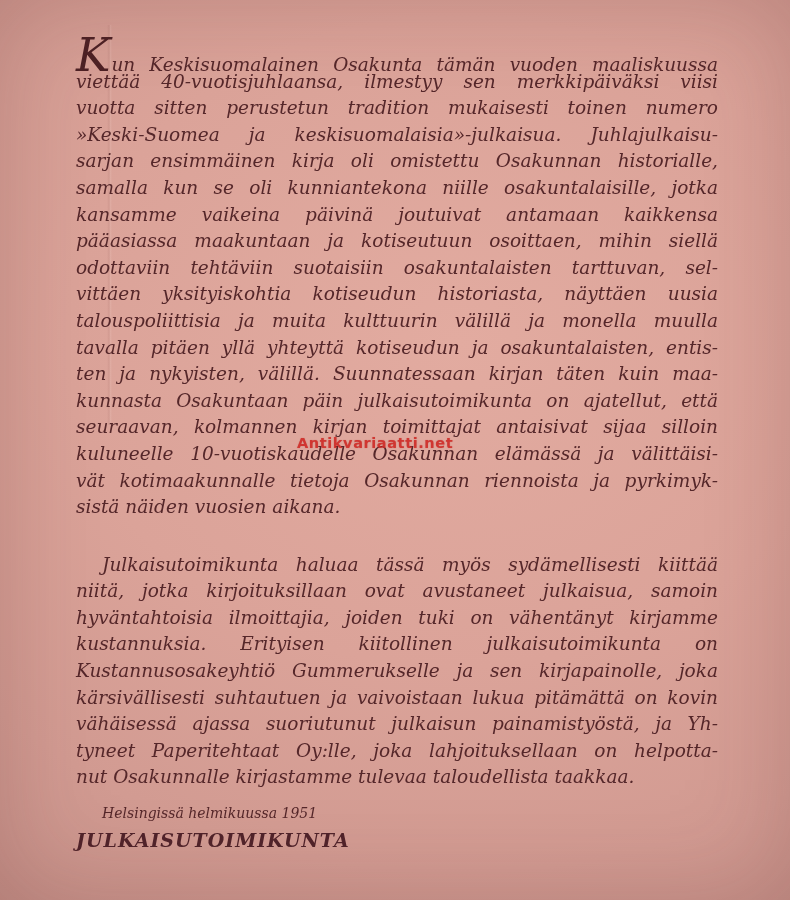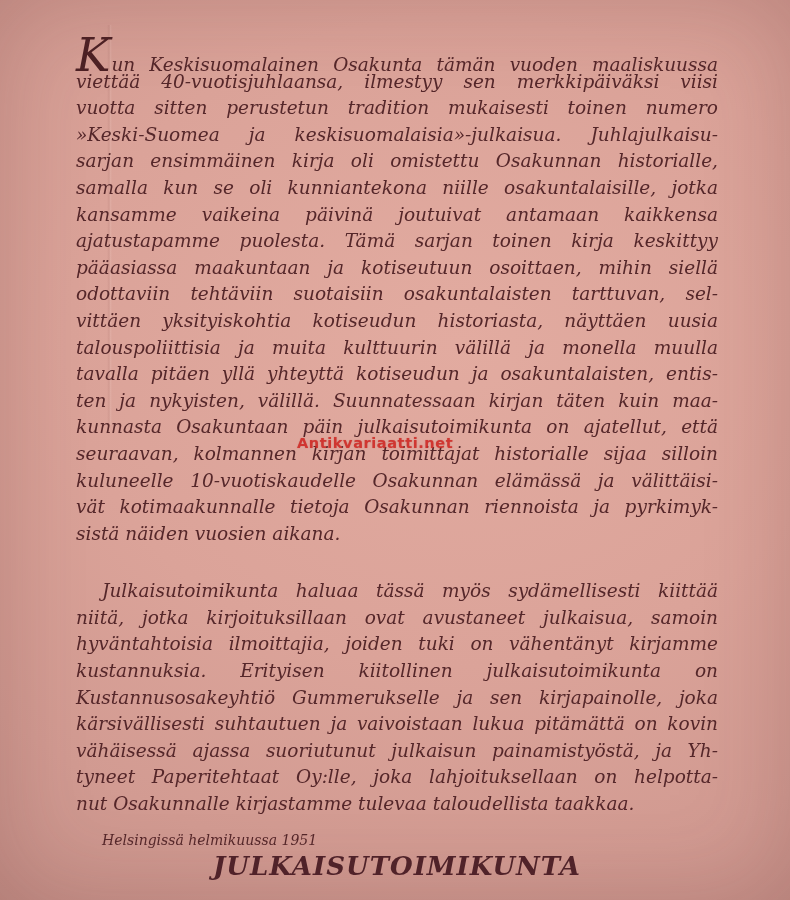--- a/index.html
+++ b/index.html
@@ -48,25 +48,25 @@
     letter-spacing: 1px;
     color: #4d2125;
   }
   .dateline {
     margin-top: 9px;
     font-size: 14px;
     line-height: 26.6px;
     text-indent: 26px;
   }
   .signature {
-    font-size: 26px;
+    font-size: 19px;
     line-height: 26.6px;
     font-weight: 700;
     letter-spacing: 1px;
-    text-align: center;
+    text-align: left;
     color: #50232a;
   }
   .watermark {
     position: absolute;
     left: 297px; top: 395px;
     font-family: "DejaVu Sans", sans-serif;
     font-style: normal;
     font-weight: 700;
     font-size: 14.5px;
     letter-spacing: 0.6px;
@@ -83,29 +83,28 @@
   <div class="crease"></div>
 
   <div class="text-block">
     <div class="line"><span class="dropcap">K</span><span>un Keskisuomalainen Osakunta tämän vuoden maaliskuussa</span></div>
     <div class="line">viettää 40-vuotisjuhlaansa, ilmestyy sen merkkipäiväksi viisi</div>
     <div class="line">vuotta sitten perustetun tradition mukaisesti toinen numero</div>
     <div class="line">»Keski-Suomea ja keskisuomalaisia»-julkaisua. Juhlajulkaisu-</div>
     <div class="line">sarjan ensimmäinen kirja oli omistettu Osakunnan historialle,</div>
     <div class="line">samalla kun se oli kunniantekona niille osakuntalaisille, jotka</div>
     <div class="line">kansamme vaikeina päivinä joutuivat antamaan kaikkensa</div>
-    <div class="line">ajatustapamme puolesta. Tämä sarjan toinen kirja keskittyy</div>
     <div class="line">pääasiassa maakuntaan ja kotiseutuun osoittaen, mihin siellä</div>
     <div class="line">odottaviin tehtäviin suotaisiin osakuntalaisten tarttuvan, sel-</div>
     <div class="line">vittäen yksityiskohtia kotiseudun historiasta, näyttäen uusia</div>
     <div class="line">talouspoliittisia ja muita kulttuurin välillä ja monella muulla</div>
     <div class="line">tavalla pitäen yllä yhteyttä kotiseudun ja osakuntalaisten, entis-</div>
     <div class="line">ten ja nykyisten, välillä. Suunnatessaan kirjan täten kuin maa-</div>
     <div class="line">kunnasta Osakuntaan päin julkaisutoimikunta on ajatellut, että</div>
-    <div class="line">seuraavan, kolmannen kirjan toimittajat historialle sijaa silloin</div>
+    <div class="line">seuraavan, kolmannen kirjan toimittajat antaisivat sijaa silloin</div>
     <div class="line">kuluneelle 10-vuotiskaudelle Osakunnan elämässä ja välittäisi-</div>
     <div class="line">vät kotimaakunnalle tietoja Osakunnan riennoista ja pyrkimyk-</div>
     <div class="line para-end">sistä näiden vuosien aikana.</div>
 
     <div class="line indented">Julkaisutoimikunta haluaa tässä myös sydämellisesti kiittää</div>
     <div class="line">niitä, jotka kirjoituksillaan ovat avustaneet julkaisua, samoin</div>
     <div class="line">hyväntahtoisia ilmoittajia, joiden tuki on vähentänyt kirjamme</div>
     <div class="line">kustannuksia. Erityisen kiitollinen julkaisutoimikunta on</div>
     <div class="line">Kustannusosakeyhtiö Gummerukselle ja sen kirjapainolle, joka</div>
     <div class="line">kärsivällisesti suhtautuen ja vaivoistaan lukua pitämättä on kovin</div>

